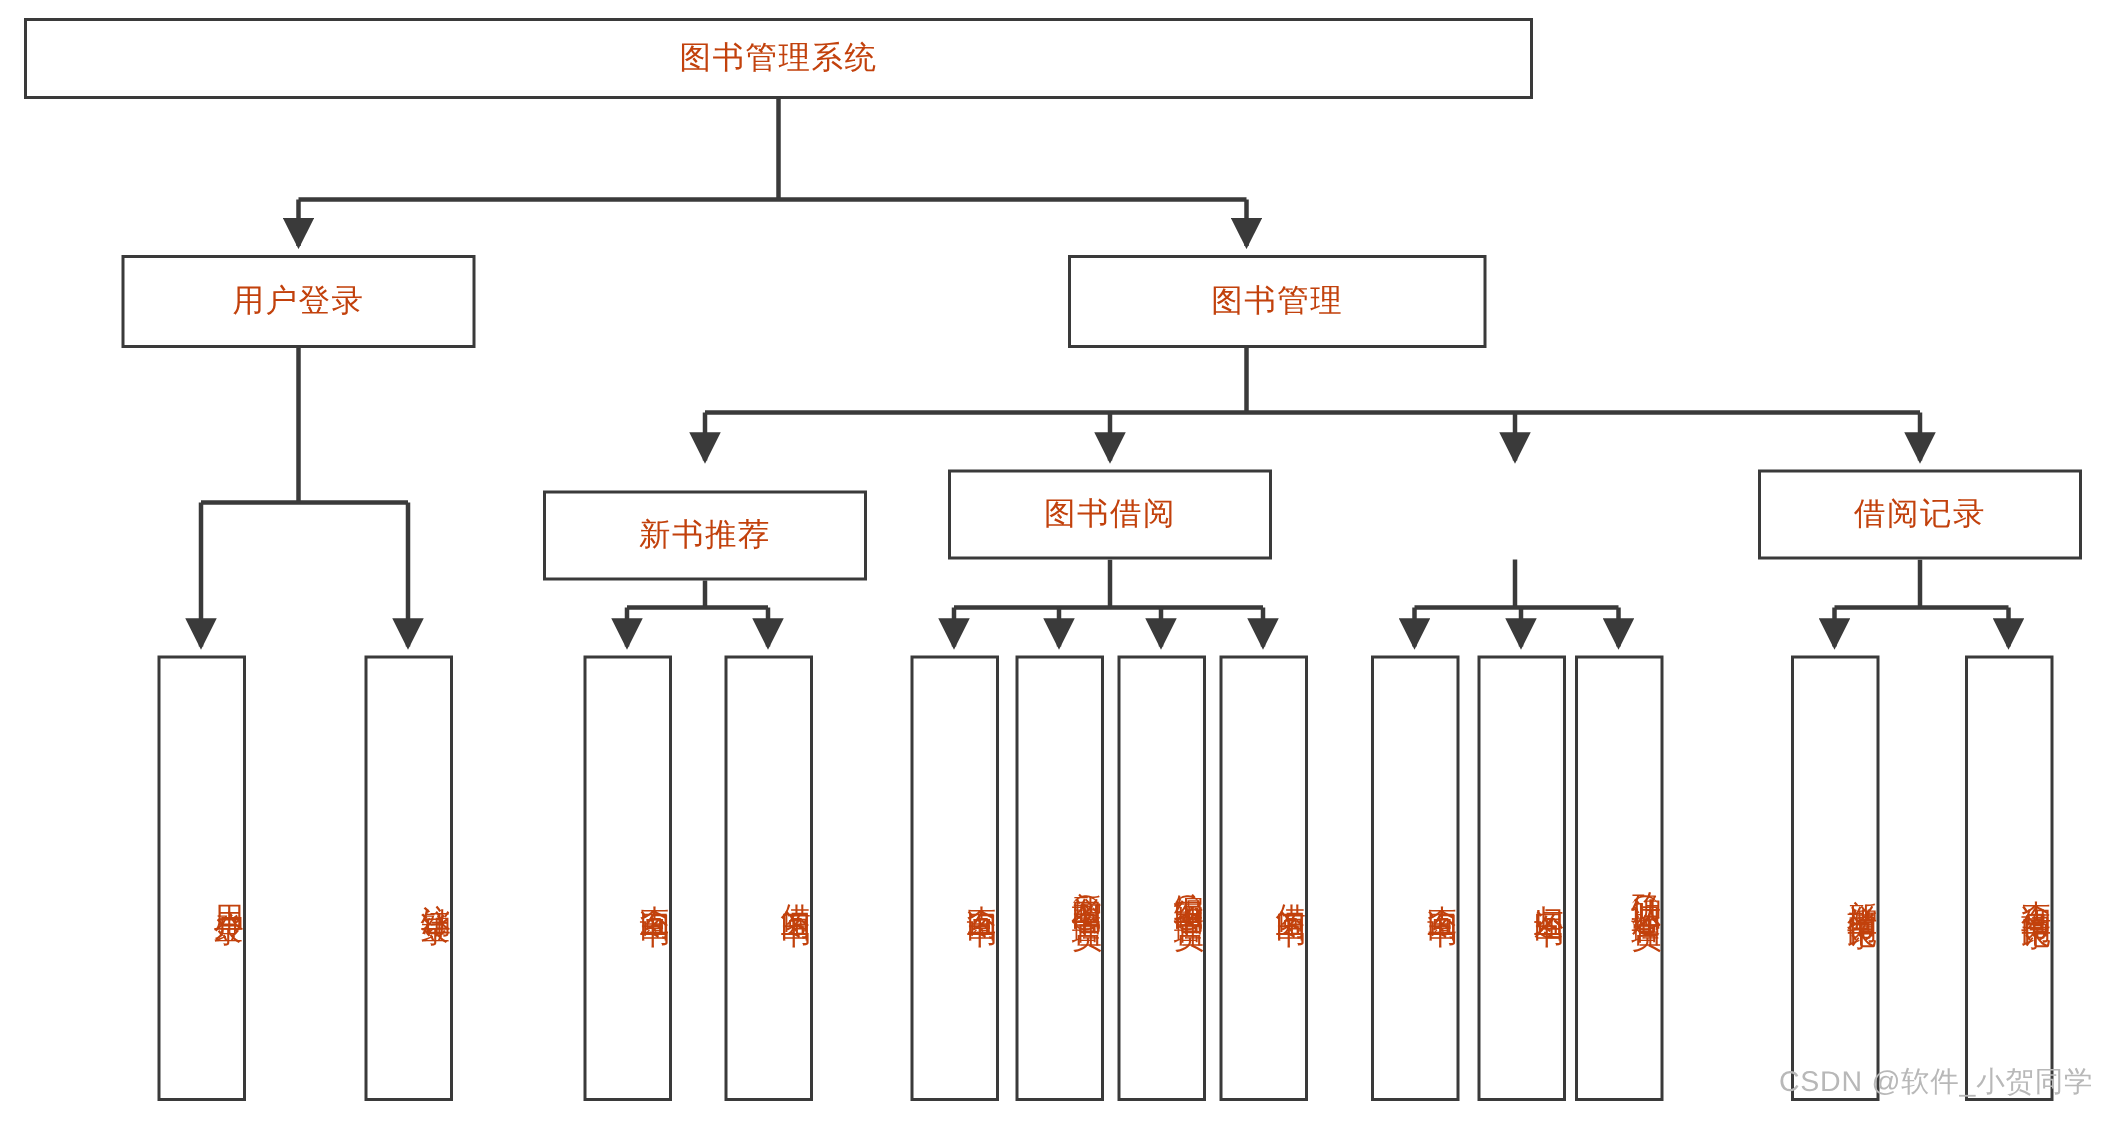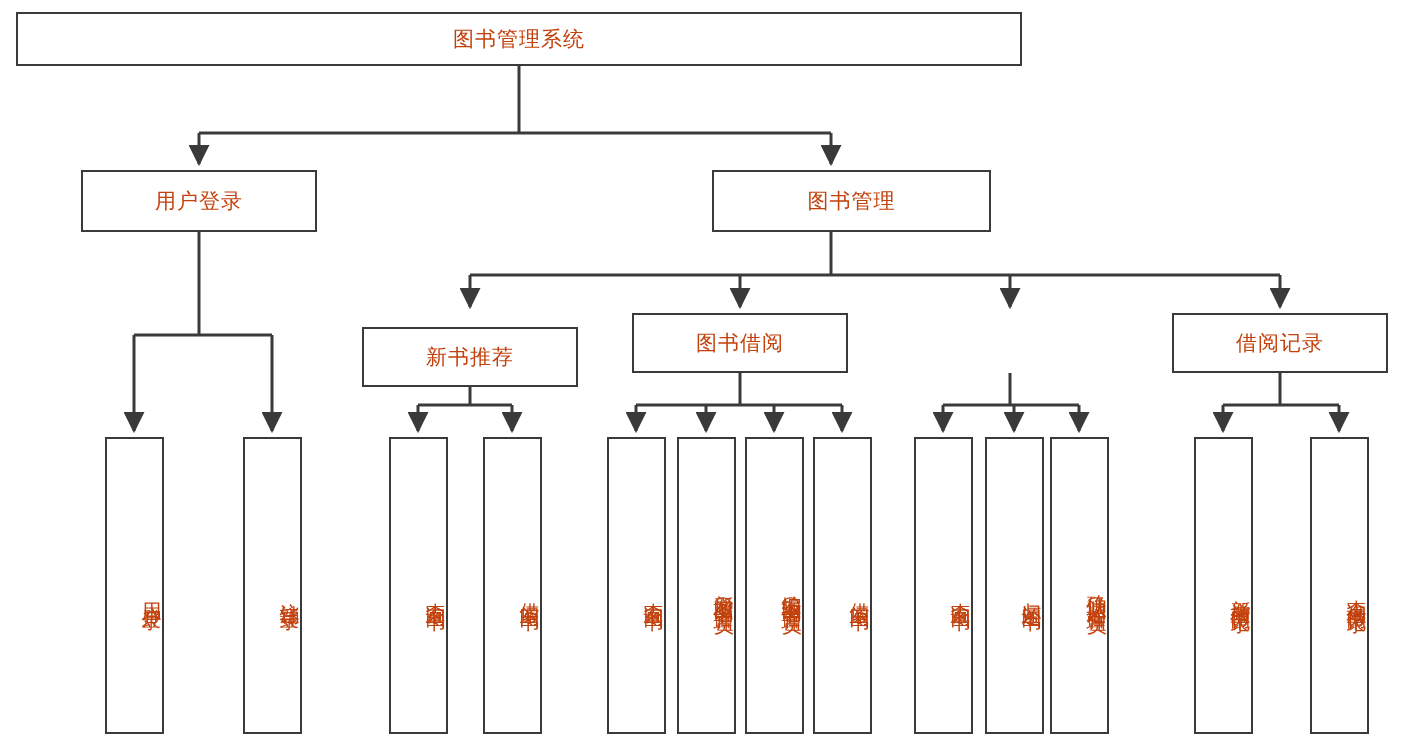--- a/index.html
+++ b/index.html
@@ -182,14 +182,15 @@
     <span class="vtext">确认归还（管理员）</span>
   </div>
 
   <div class="node vert" style="left:1194px; top:437px; width:59px; height:297px;">
     <span class="vtext">新增借阅记录</span>
   </div>
   <div class="node vert" style="left:1310px; top:437px; width:59px; height:297px;">
     <span class="vtext">查询借阅记录</span>
   </div>
 
+  <div class="watermark">CSDN @软件_小贺同学</div>
 
 </div>
 
 </body></html>

